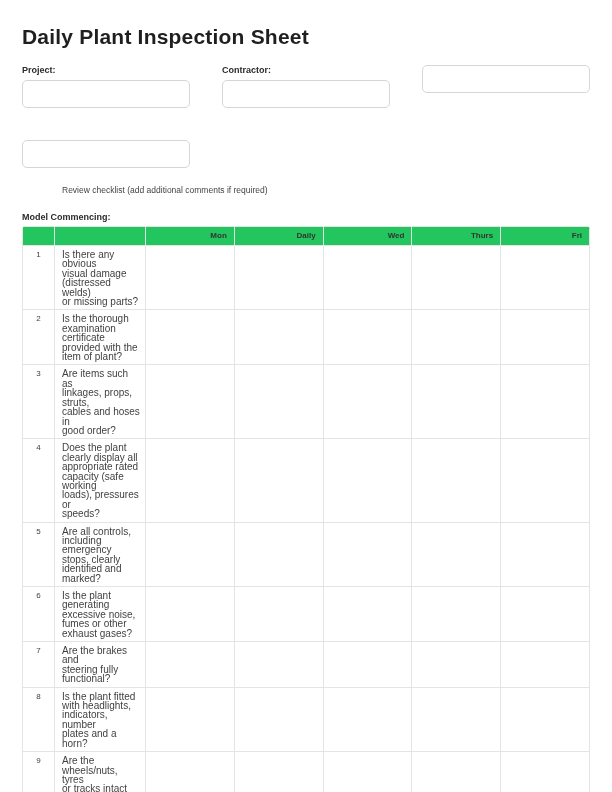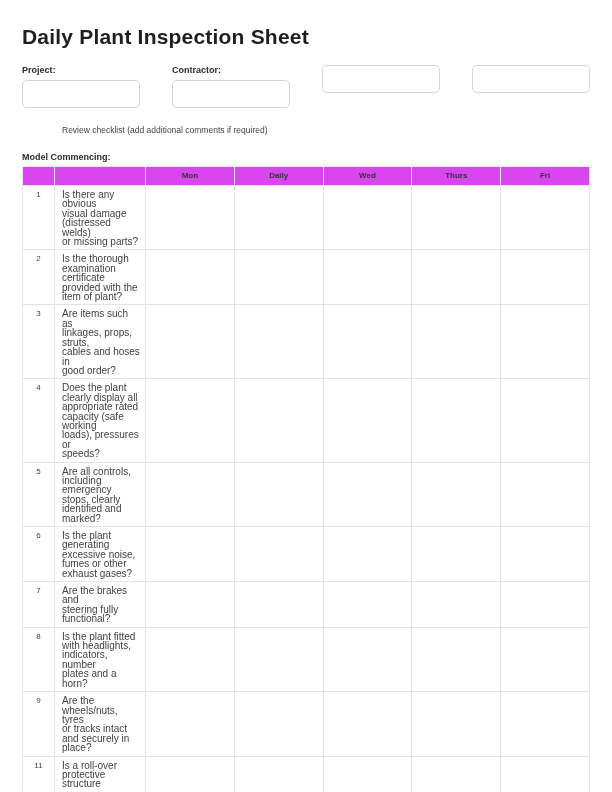--- a/index.html
+++ b/index.html
@@ -16,21 +16,21 @@
   h1.title {
     font-size: 21px;
     font-weight: bold;
     color: #1f1f1f;
     letter-spacing: 0.2px;
     margin-bottom: 16px;
   }
 
   .form-grid {
     display: grid;
-    grid-template-columns: 1fr 1fr 1fr 1fr;
+    grid-template-columns: 1fr 1fr 1fr;
     column-gap: 8px;
     row-gap: 9px;
     gap: 32px;
   }
   .field label {
     display: block;
     font-size: 9px;
     font-weight: bold;
     color: #2b2b2b;
     margin-bottom: 5px;
@@ -69,25 +69,25 @@
   table.checklist {
     width: 100%;
     border-collapse: collapse;
     table-layout: fixed;
   }
   table.checklist th,
   table.checklist td {
     border: 1px solid #e4e4e4;
   }
   table.checklist thead th {
-    background: #d946ef;
+    background: #22c55e;
     font-size: 8px;
     font-weight: bold;
     color: #333333;
-    text-align: center;
+    text-align: right;
     padding: 4px 7px 5px 7px;
     height: 17px;
   }
   th.corner { width: 32px; }
   th.q-head { width: 91px; }
   td.num {
     font-size: 8px;
     color: #3f3f3f;
     text-align: center;
     vertical-align: top;

